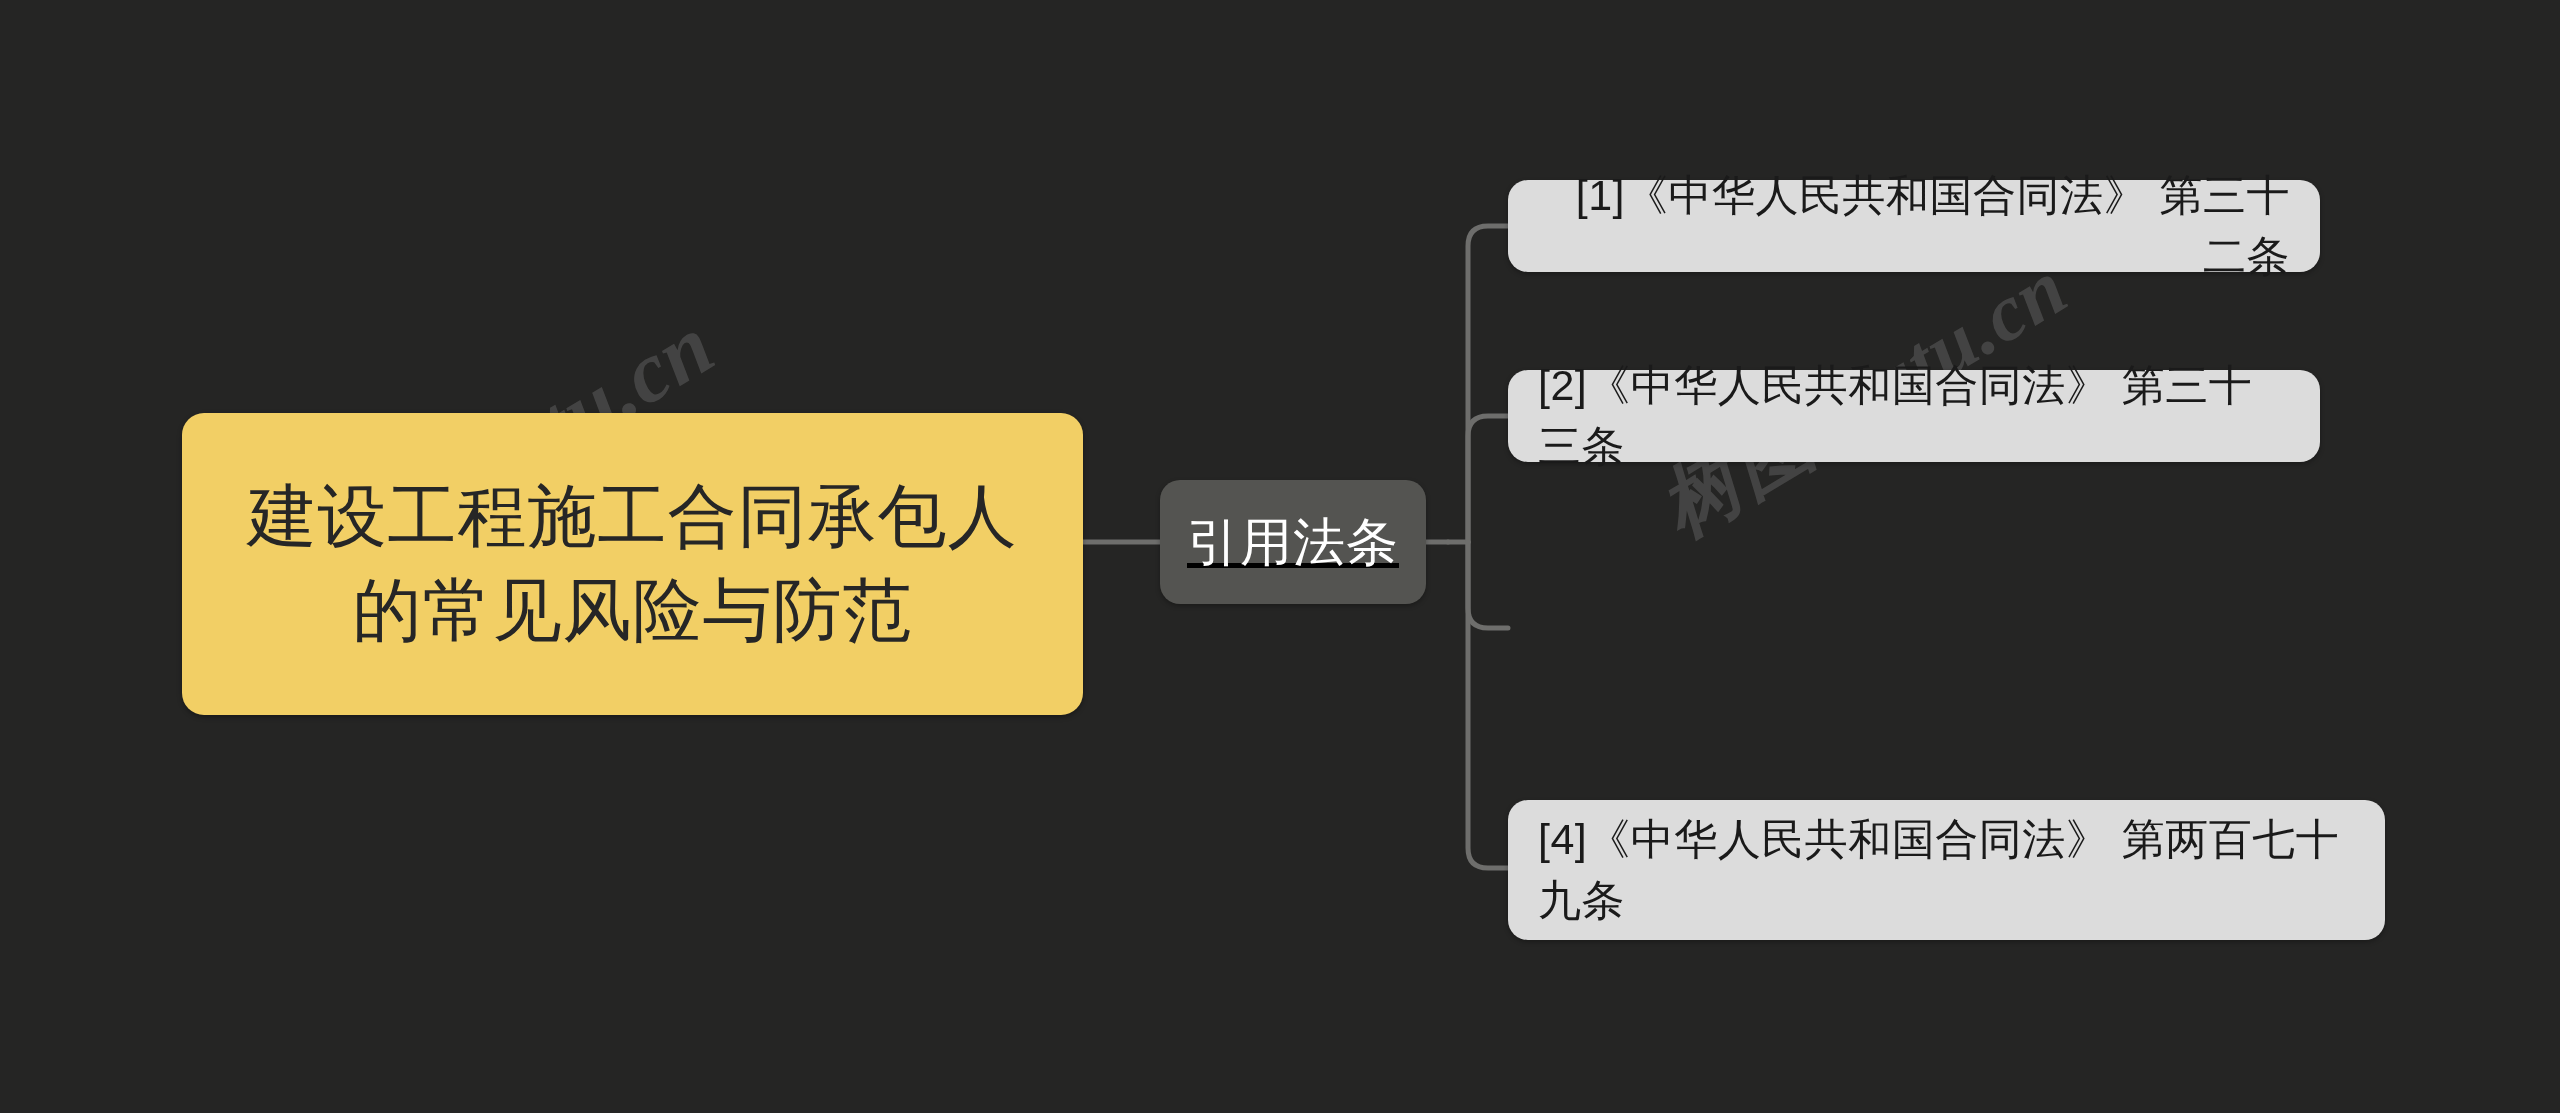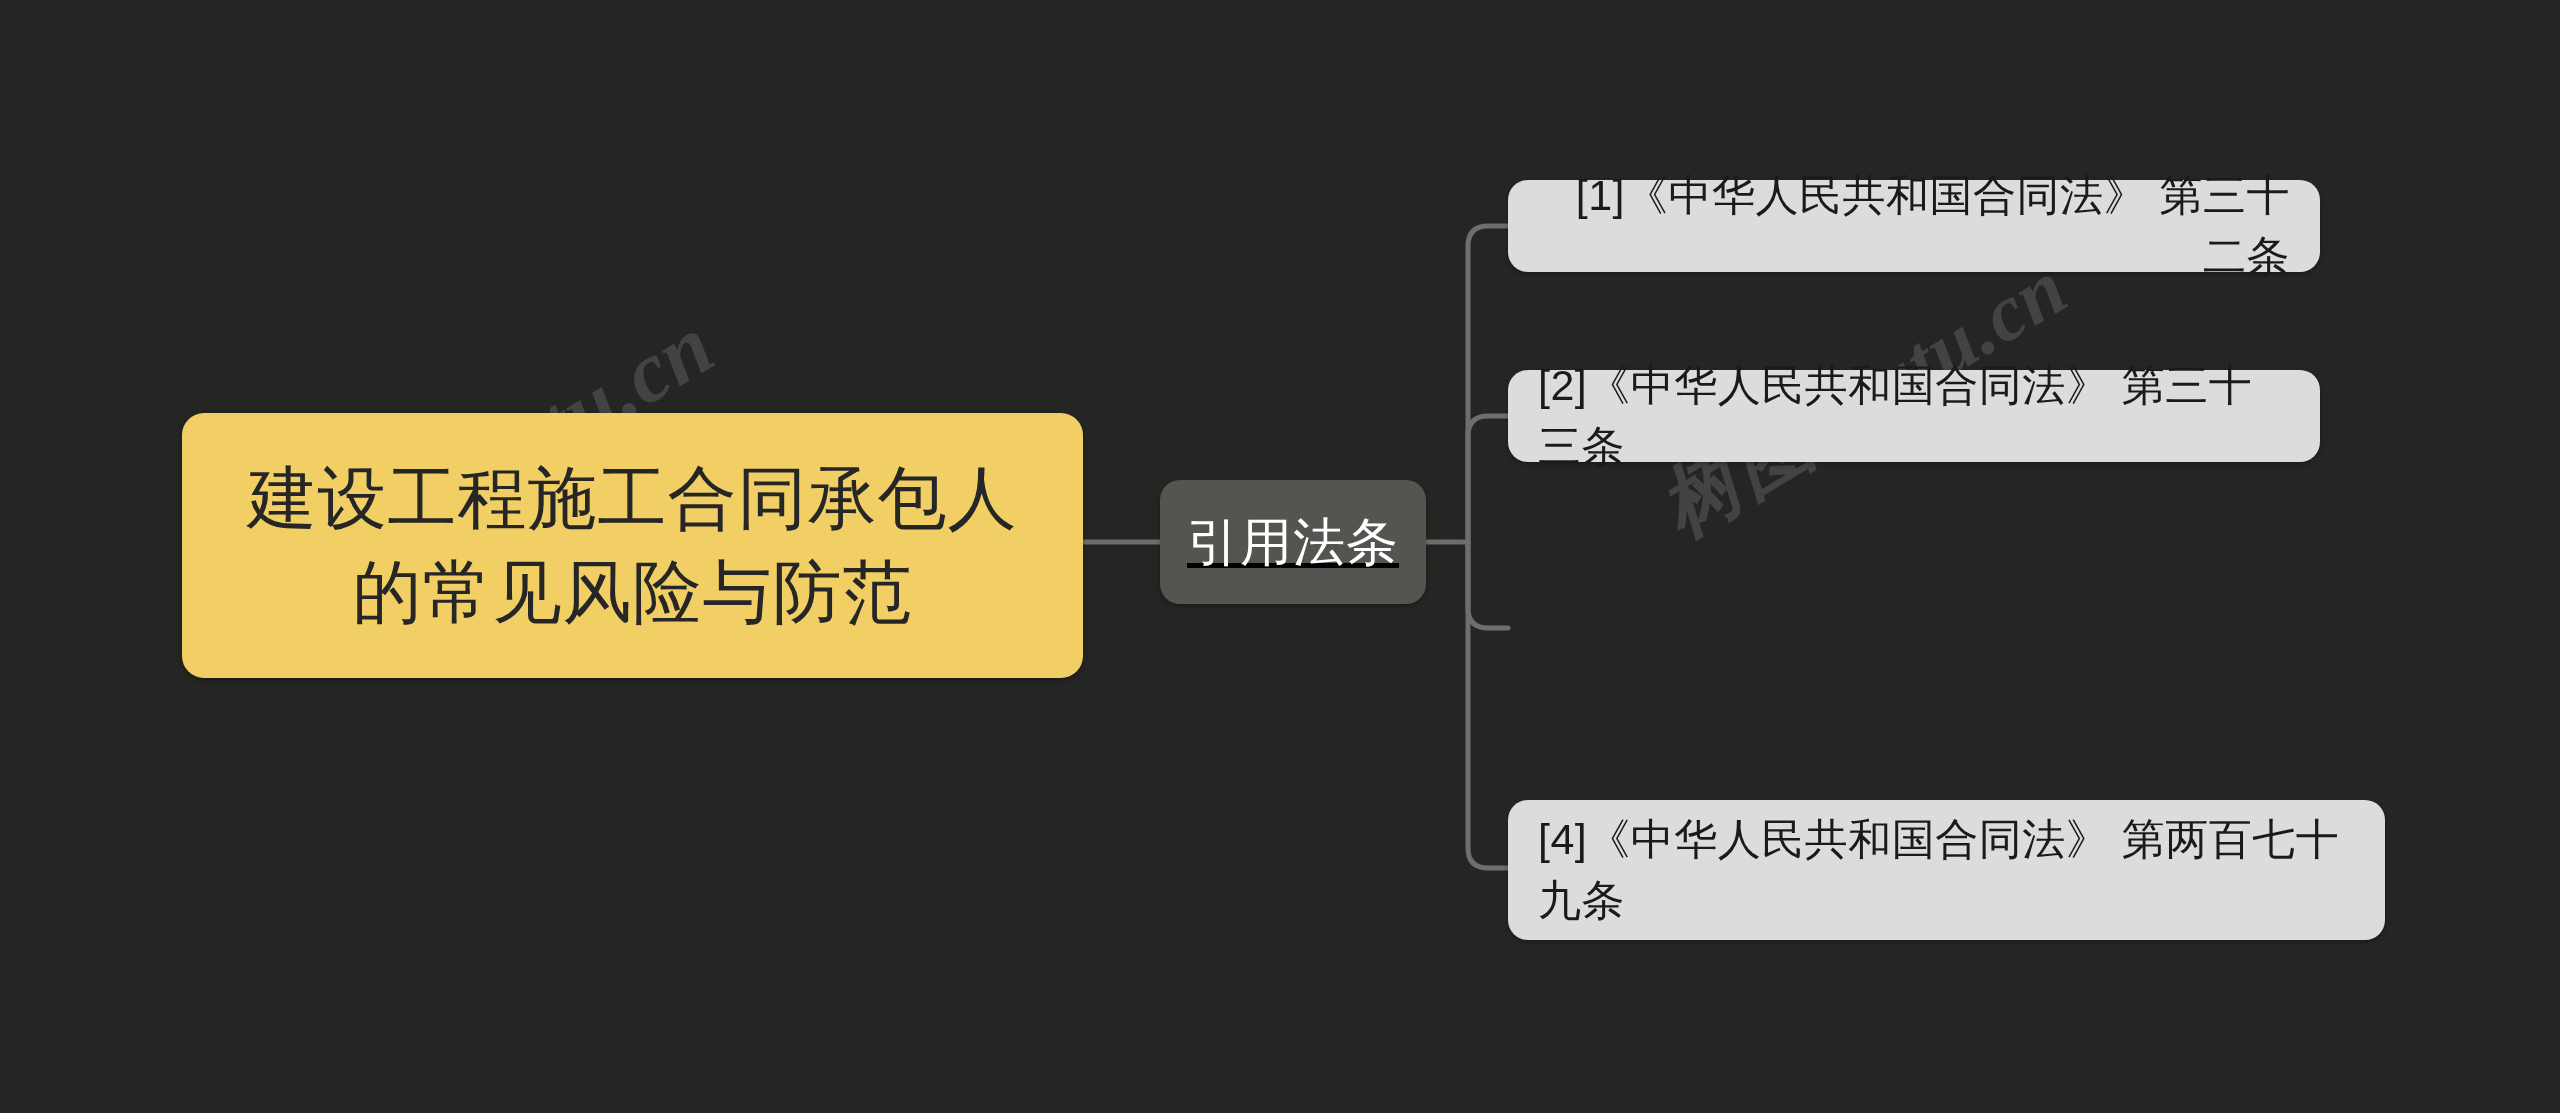--- a/index.html
+++ b/index.html
@@ -66,21 +66,21 @@
     box-sizing: border-box;
     z-index: 10;
     display: flex;
     align-items: center;
   }
 
   #root-node {
     left: 182px;
     top: 413px;
     width: 901px;
-    height: 265px;
+    height: 302px;
     background: #F2CF65;
     border-radius: 22px;
     padding: 0 36px;
     justify-content: center;
     box-shadow: 0 2px 5px rgba(0,0,0,0.35);
   }
   #root-node .node-text {
     color: #262626;
     font-size: 69px;
     line-height: 1.36;

